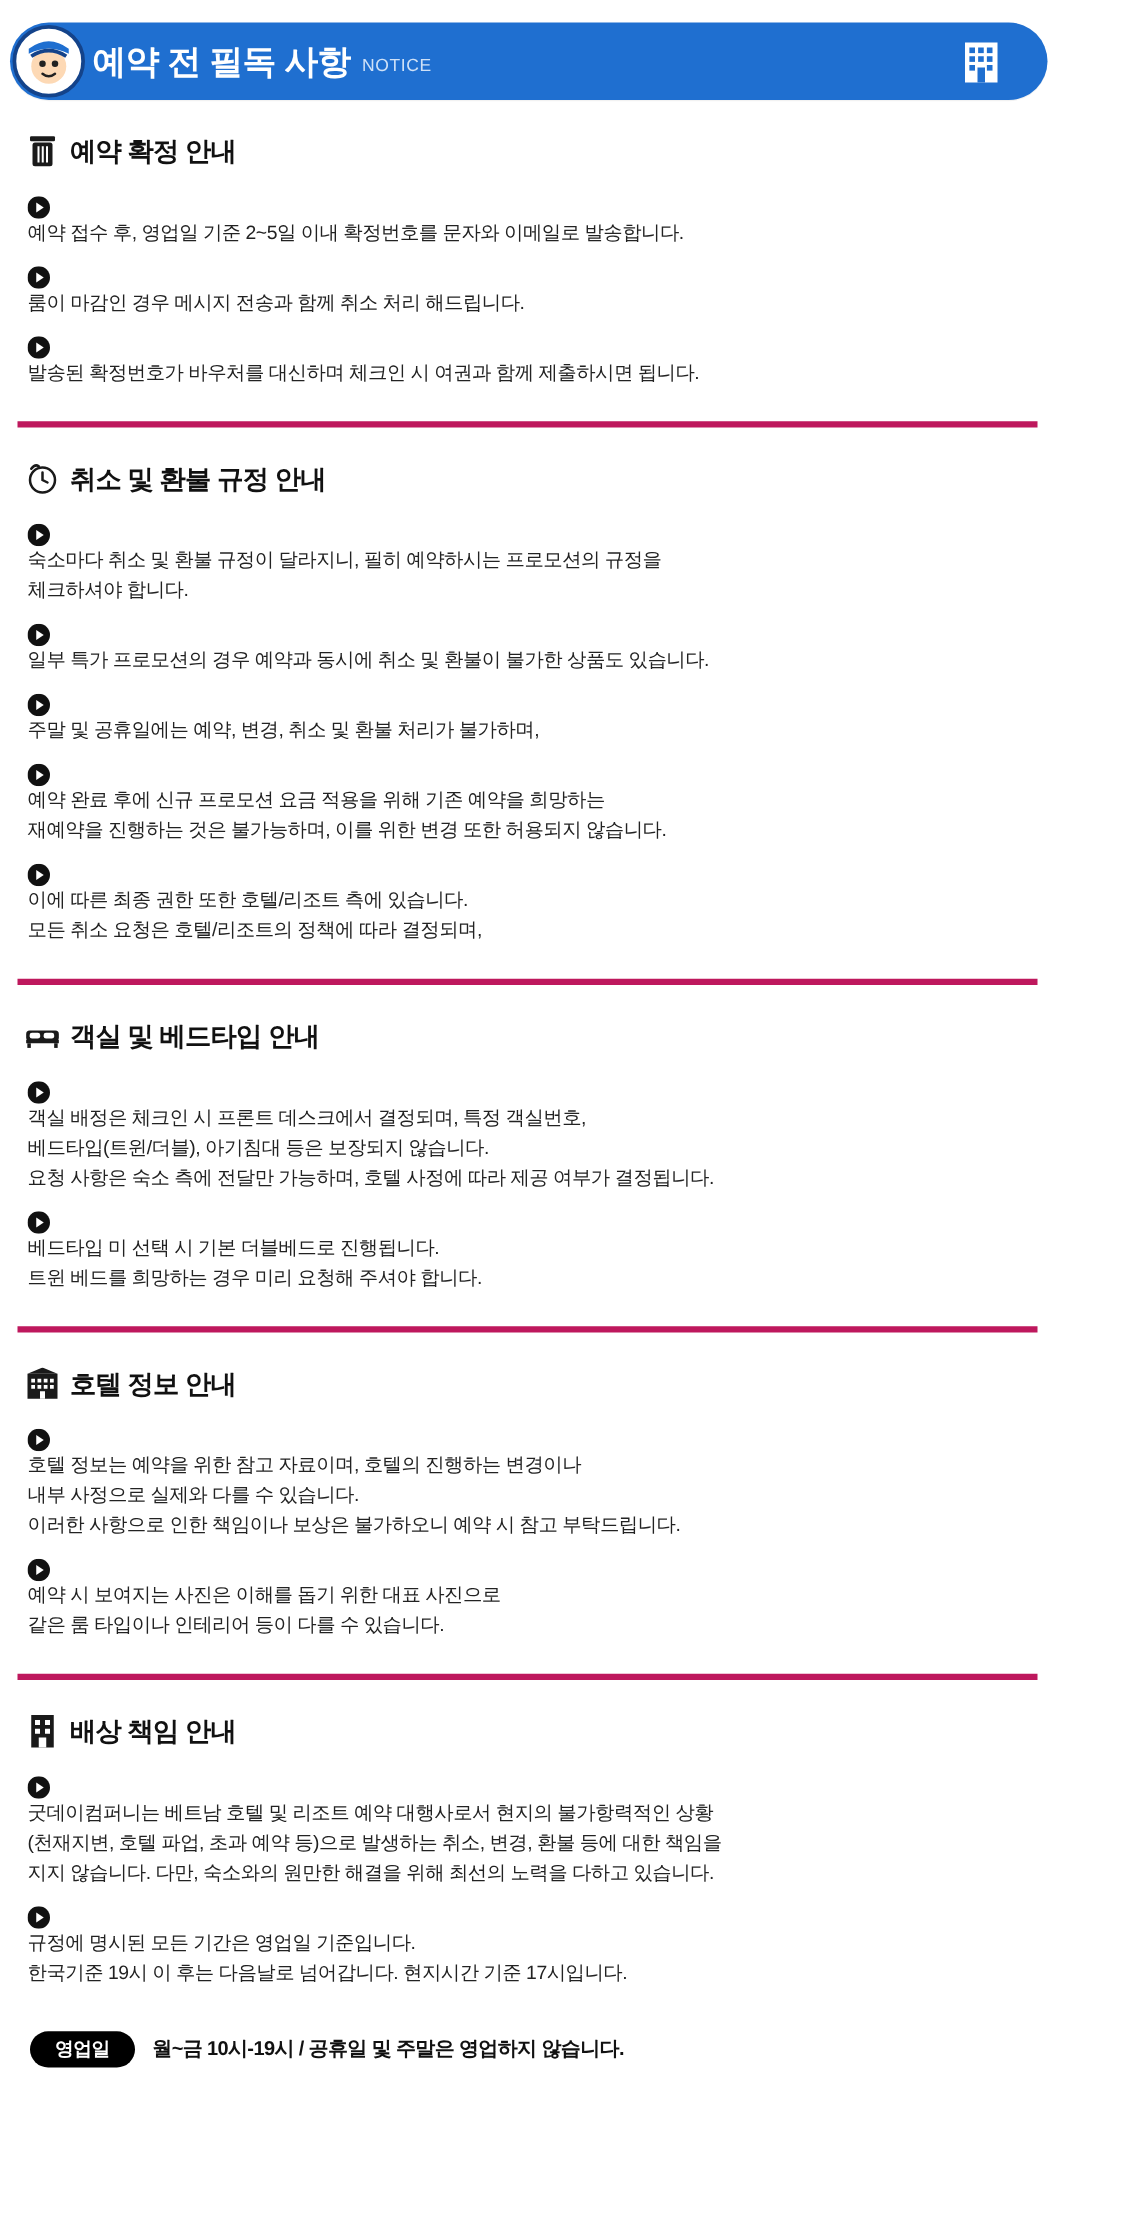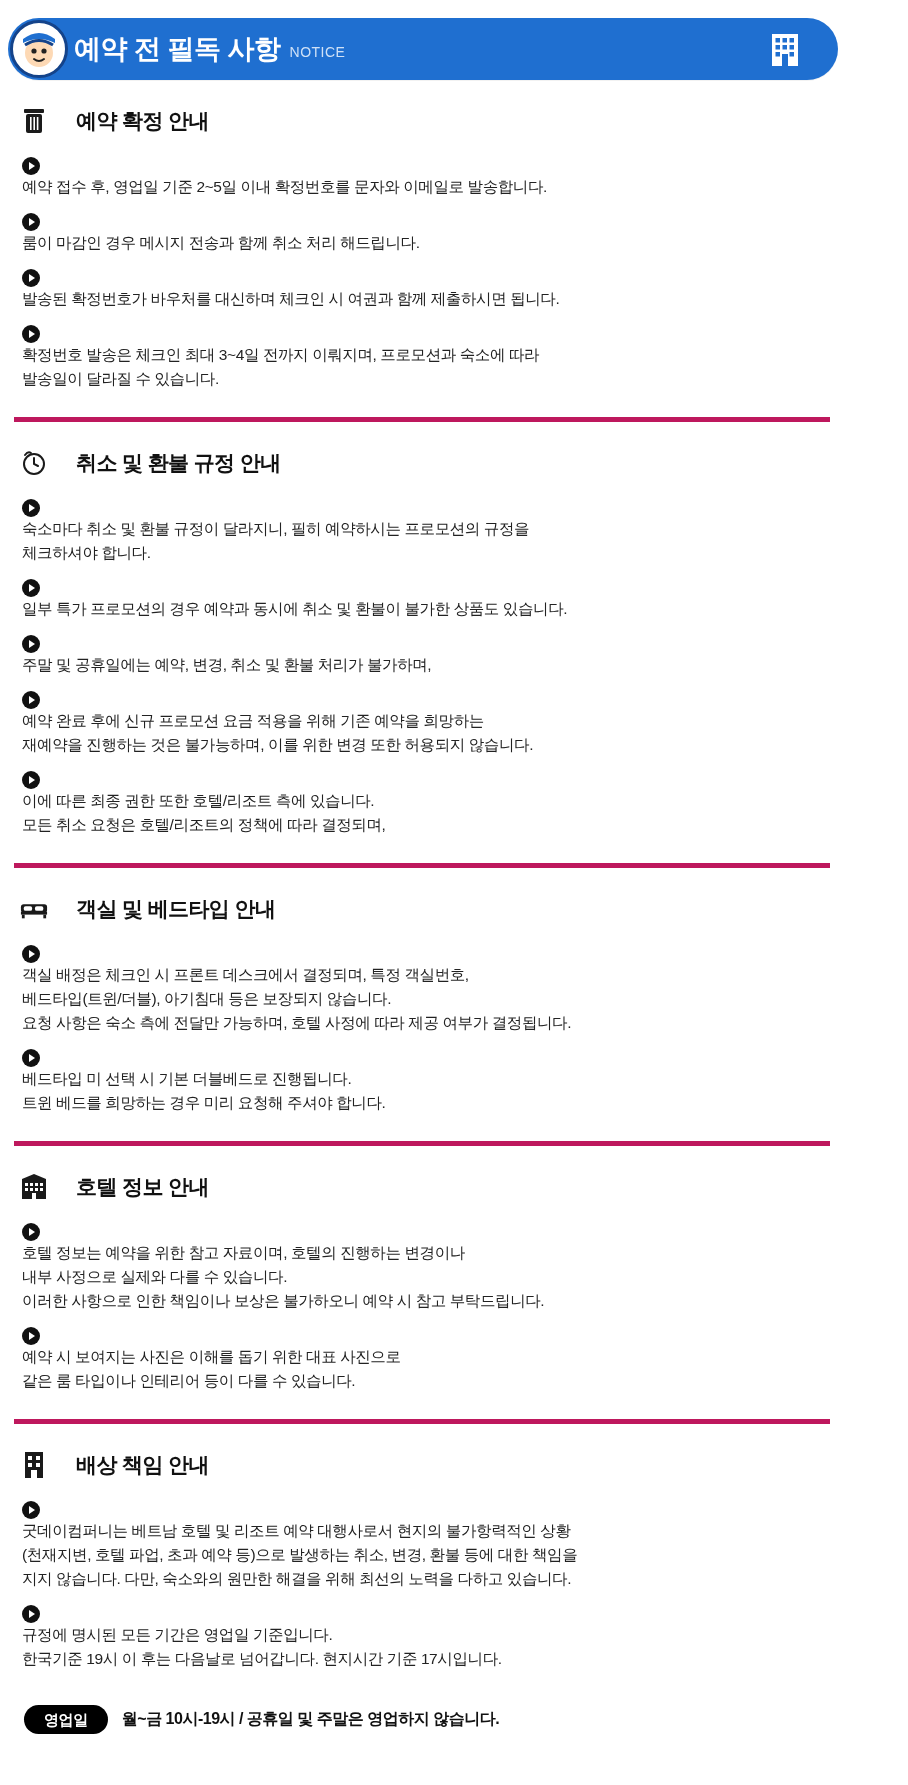--- a/index.html
+++ b/index.html
@@ -80,21 +80,21 @@
   .section {
     padding-top: 26px;
   }
   .section + .section {
     border-top: 5px solid #be185d;
     margin-top: 26px;
   }
   .section-head {
     display: flex;
     align-items: center;
-    gap: 28px;
+    gap: 8px;
     margin-bottom: 18px;
     padding-left: 6px;
   }
   .section-icon {
     width: 28px;
     height: 30px;
     flex: 0 0 28px;
     display: flex;
     align-items: center;
     justify-content: center;
@@ -236,32 +236,20 @@
           <svg width="18" height="18" viewBox="0 0 18 18" aria-hidden="true">
               <circle cx="9" cy="9" r="9" fill="#111"></circle>
               <path d="M7 5 L13 9 L7 13 Z" fill="#fff"></path>
             </svg>
         </span>
         <span class="item-lines">
           <div class="line">발송된 확정번호가 바우처를 대신하며 체크인 시 여권과 함께 제출하시면 됩니다.</div>
         </span>
       </div>
 
-      <div class="item">
-        <span class="item-bullet">
-          <svg width="18" height="18" viewBox="0 0 18 18" aria-hidden="true">
-              <circle cx="9" cy="9" r="9" fill="#111"></circle>
-              <path d="M7 5 L13 9 L7 13 Z" fill="#fff"></path>
-            </svg>
-        </span>
-        <span class="item-lines">
-          <div class="line">확정번호 발송은 체크인 최대 3~4일 전까지 이뤄지며, 프로모션과 숙소에 따라</div>
-          <div class="line">발송일이 달라질 수 있습니다.</div>
-        </span>
-      </div>
     </div>
 
     <div class="section">
       <div class="section-head">
         <span class="section-icon">
           <svg width="28" height="28" viewBox="0 0 28 28" aria-hidden="true">
             <circle cx="14" cy="15" r="10" fill="none" stroke="#1a1a1a" stroke-width="2"></circle>
             <path d="M14 9 L14 15 L18 17" stroke="#1a1a1a" stroke-width="2" fill="none" stroke-linecap="round"></path>
             <path d="M5 6 Q8 2 11 4" stroke="#1a1a1a" stroke-width="2" fill="none" stroke-linecap="round"></path>
           </svg>

